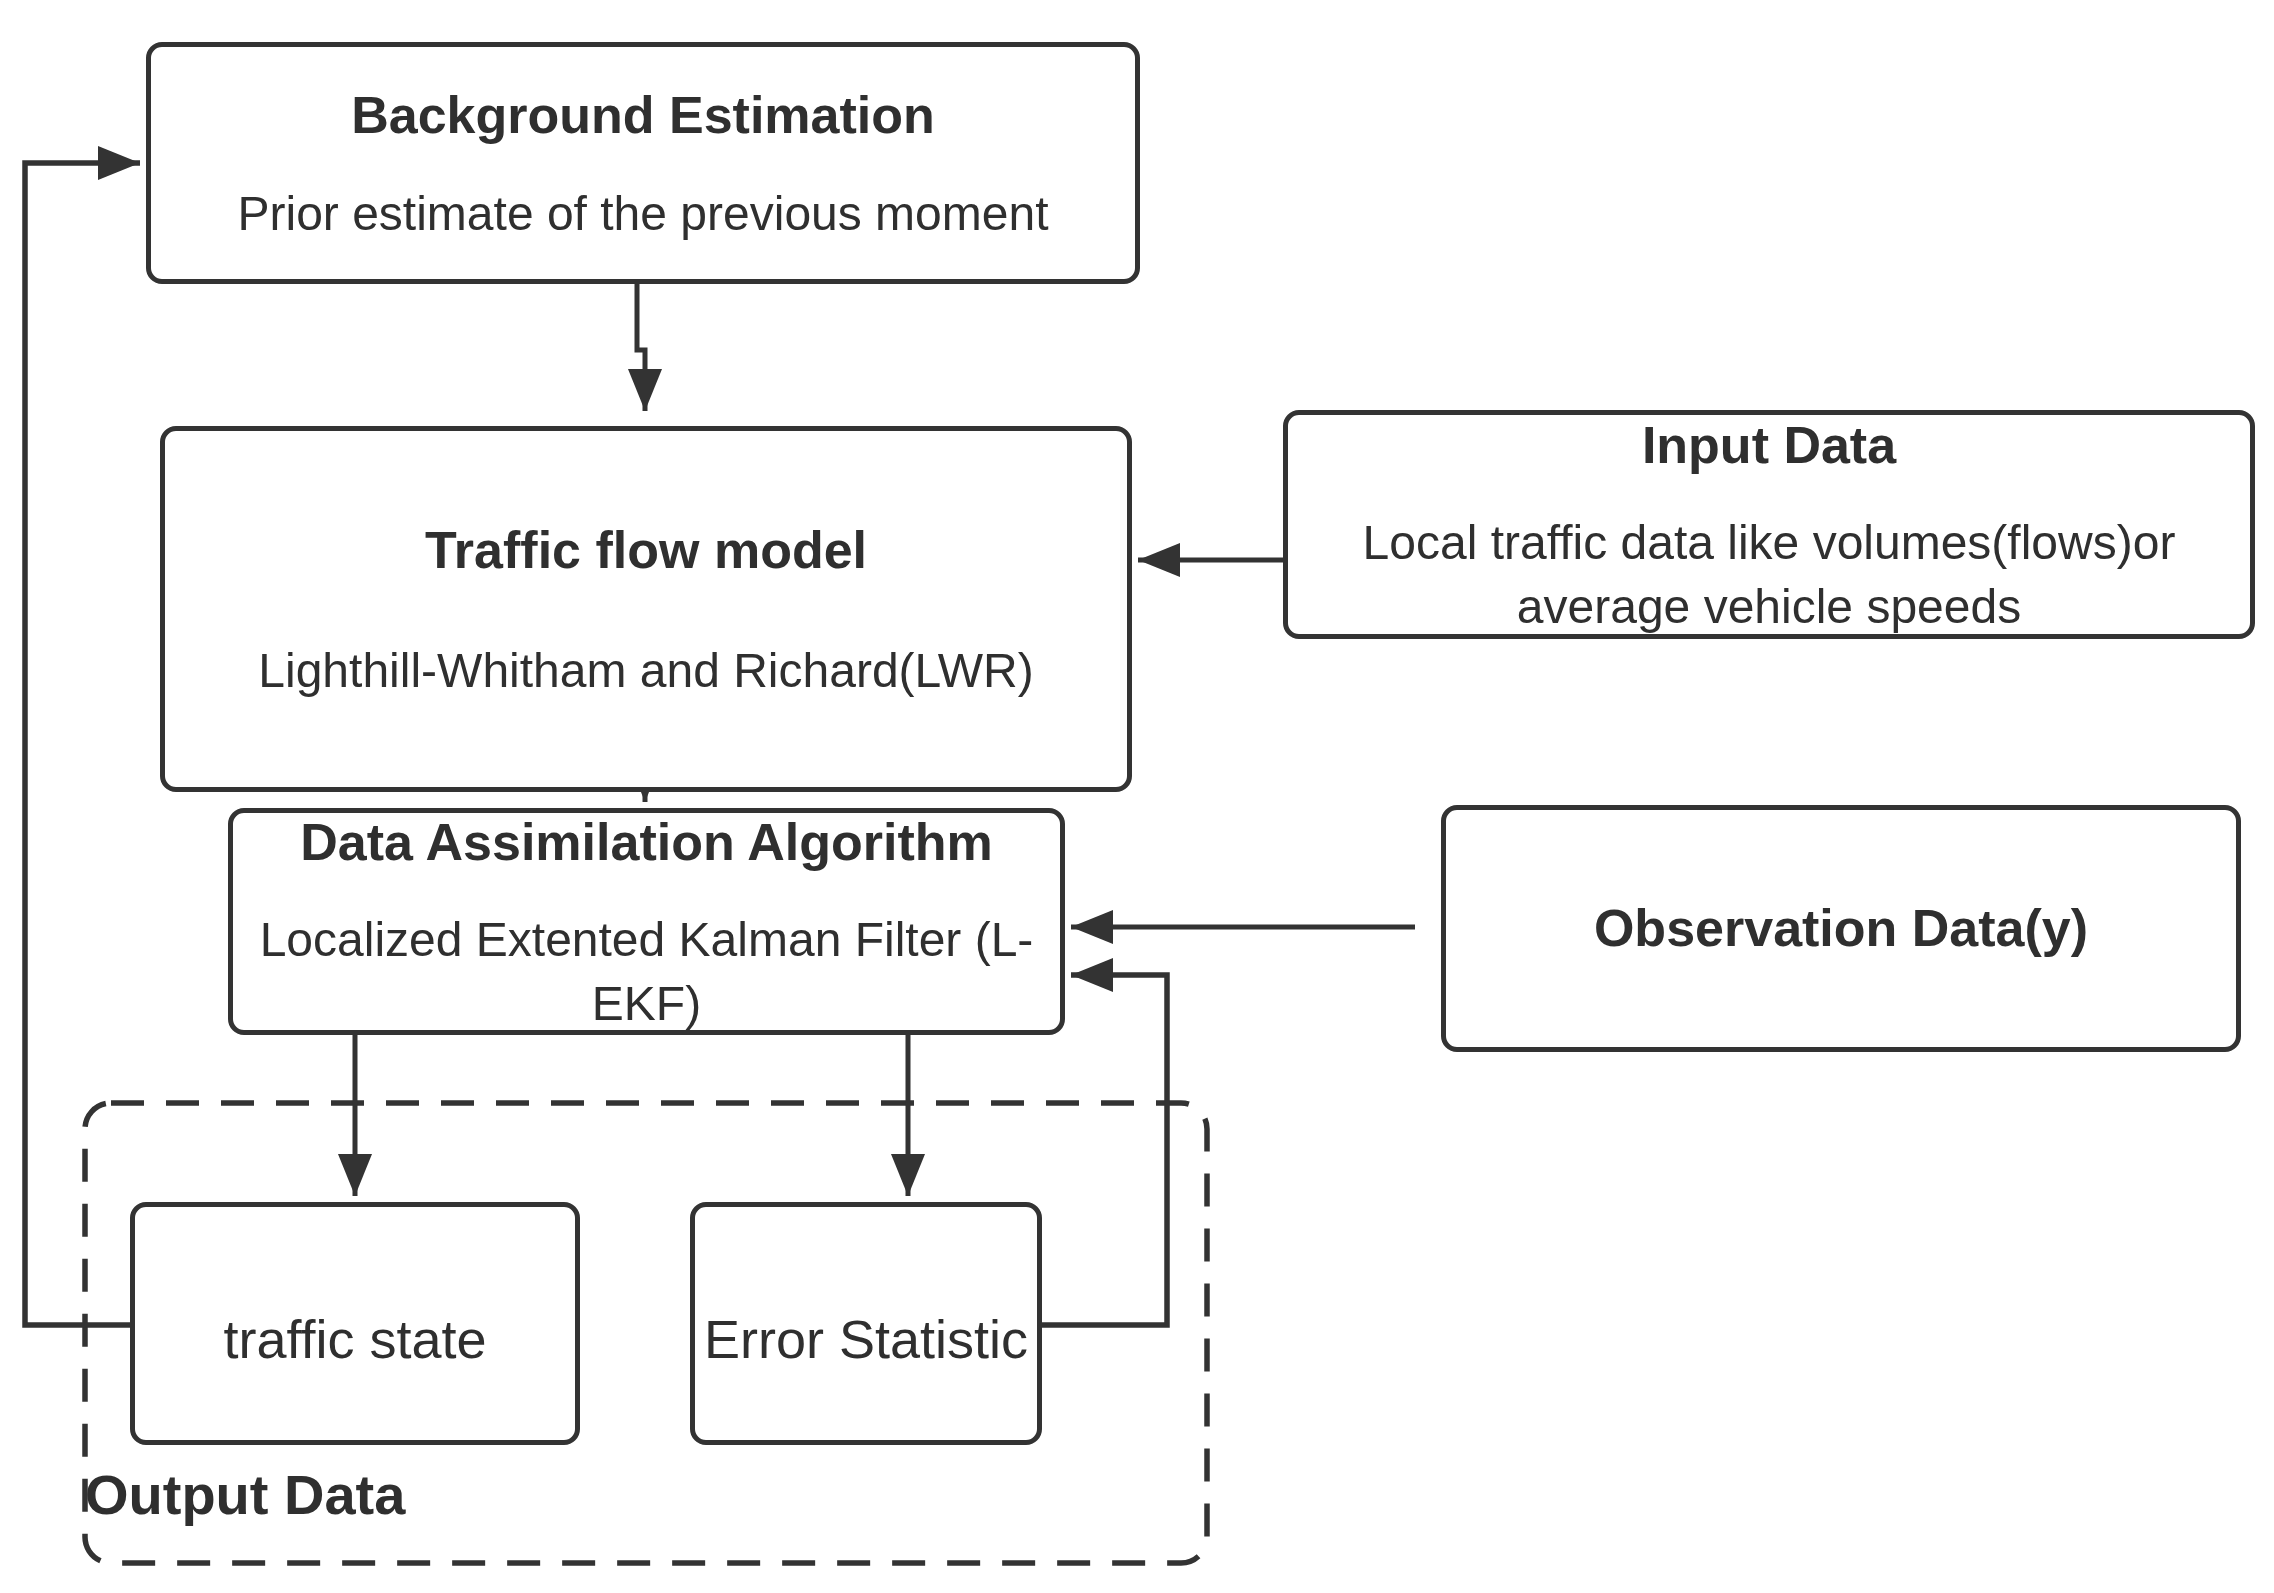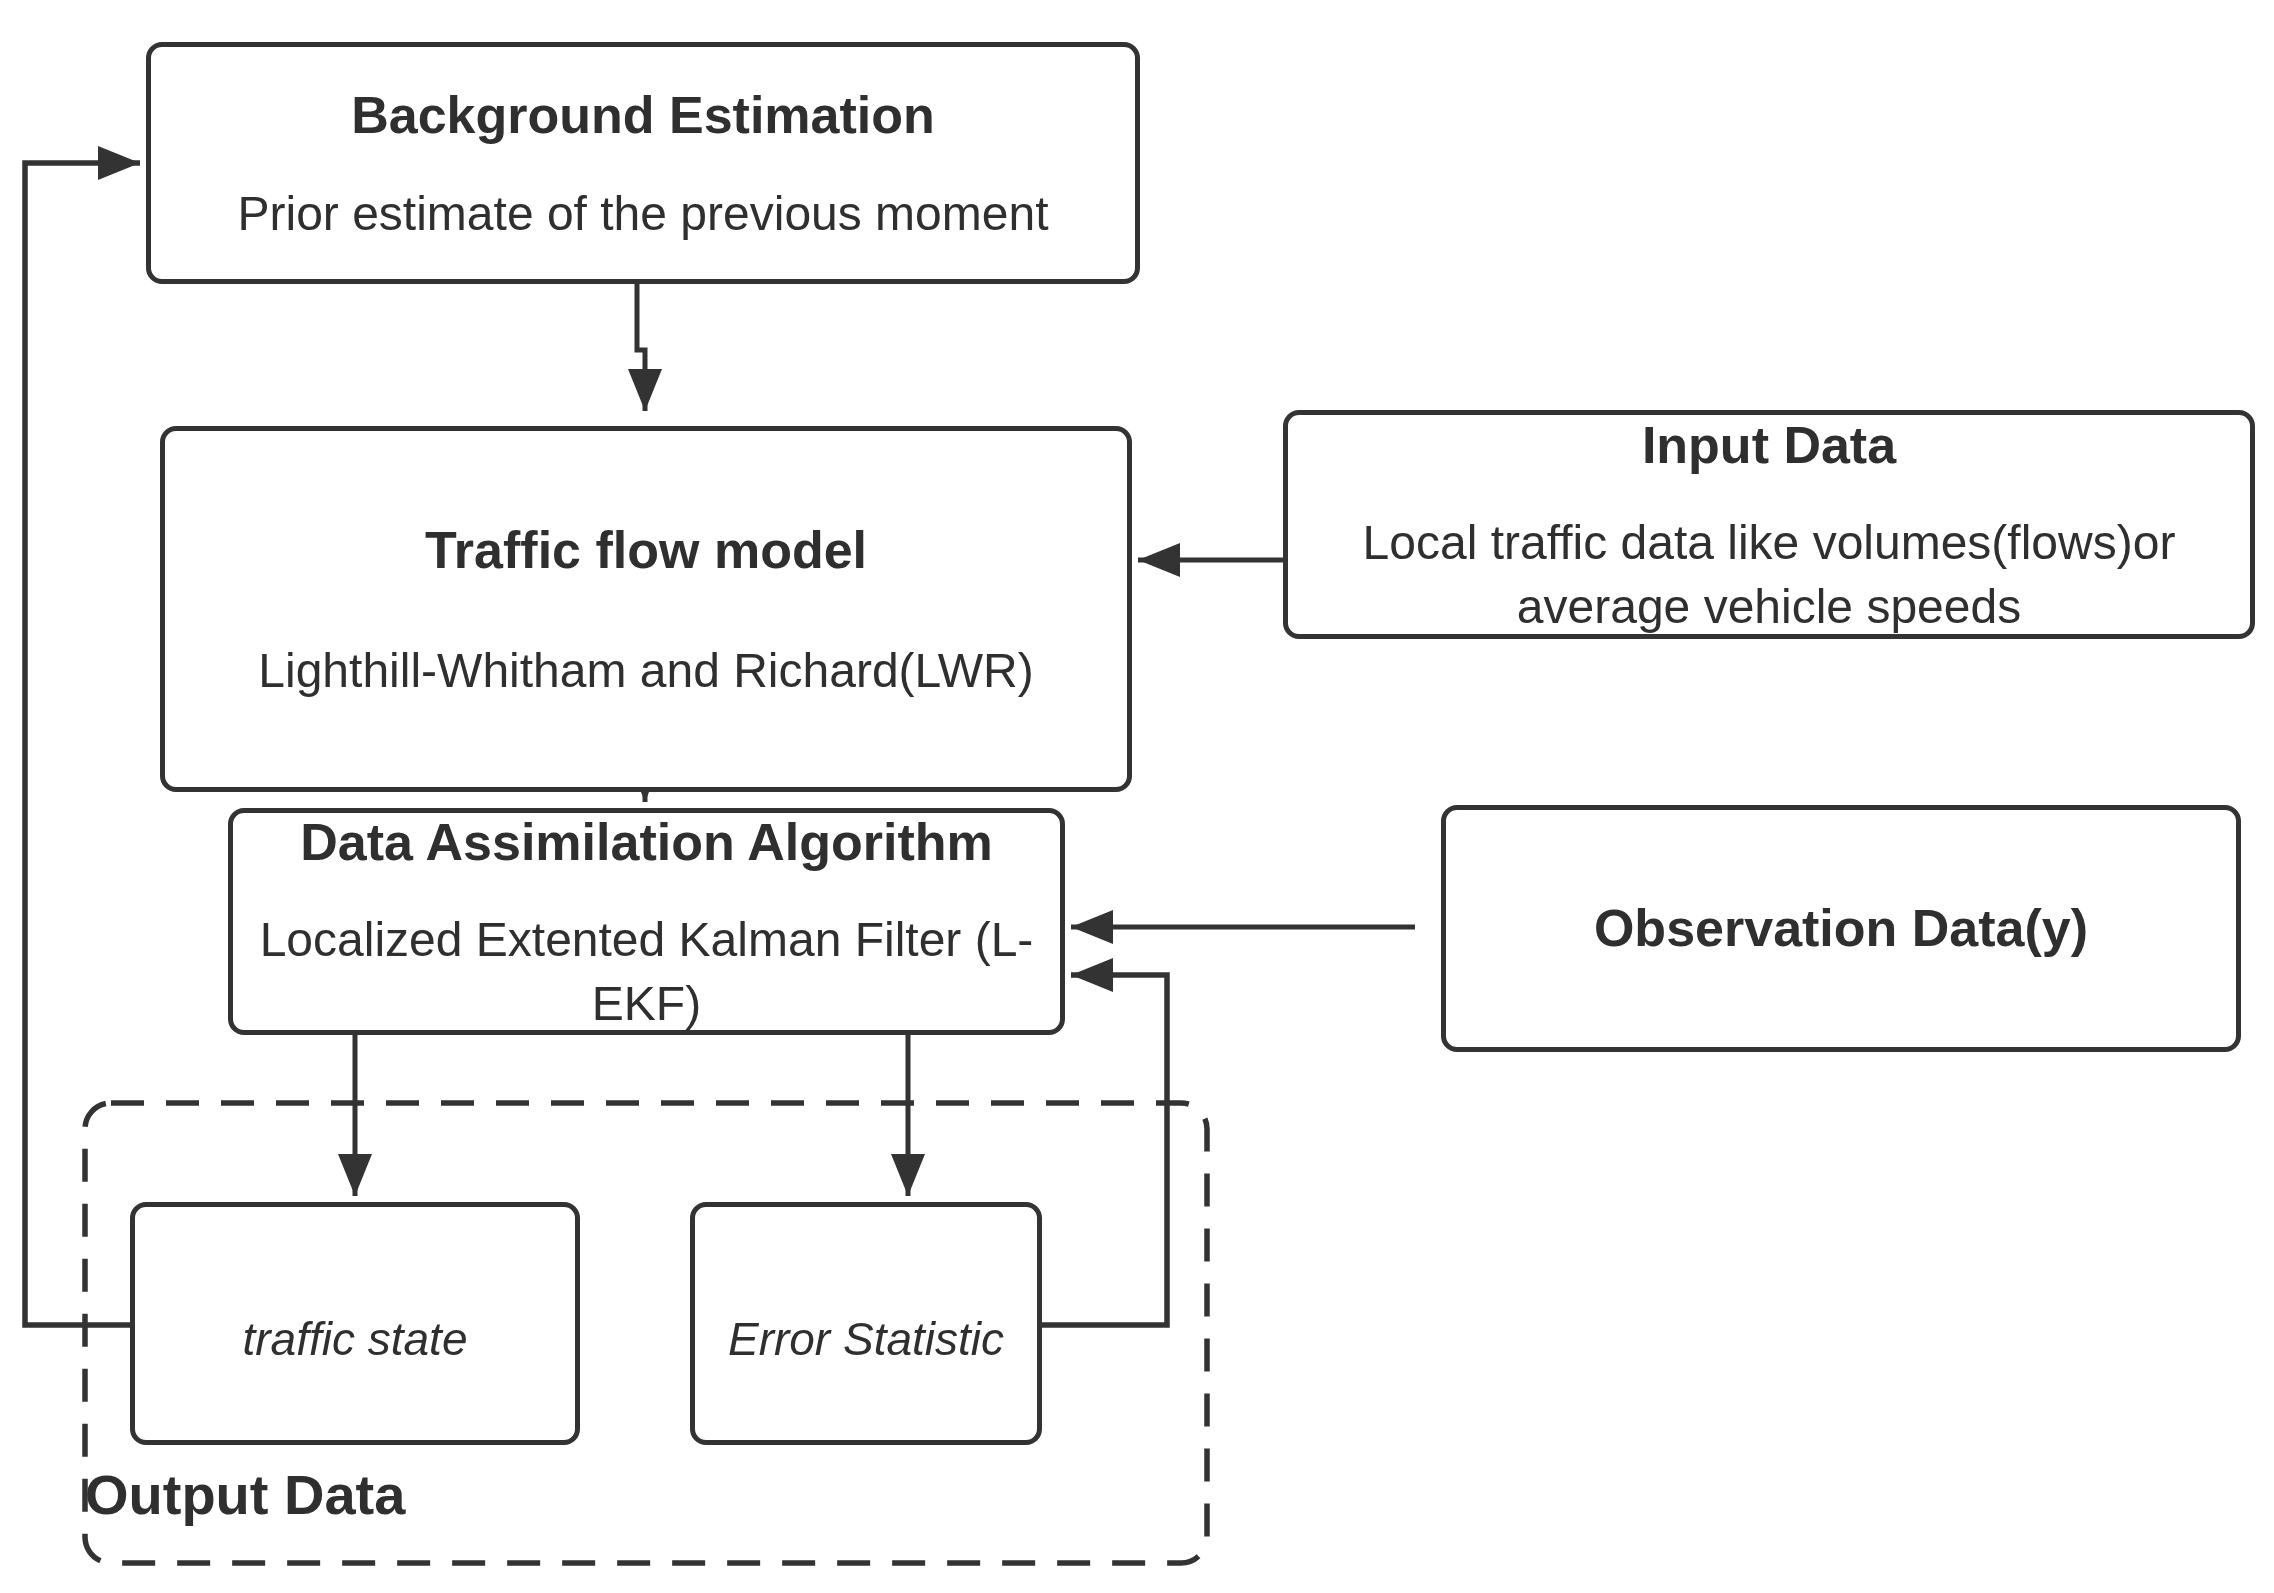--- a/index.html
+++ b/index.html
@@ -49,21 +49,21 @@
   .n-bg   { left: 146px;  top: 42px;   width: 994px; height: 242px; align-items: center; }
   .n-bg .sub { max-width: 830px; }
   .n-tfm  { left: 160px;  top: 426px;  width: 972px; height: 366px; gap: 23px; }
   .n-in   { left: 1283px; top: 410px;  width: 972px; height: 229px; }
   .n-in .sub { max-width: 850px; }
   .n-da   { left: 228px;  top: 808px;  width: 837px; height: 227px; }
   .n-da .sub { max-width: 800px; }
   .n-obs  { left: 1415px; top: 805px;  width: 800px; height: 247px; margin-left: 26px; }
   .n-ts   { left: 130px;  top: 1202px; width: 450px; height: 243px; }
   .n-es   { left: 690px;  top: 1202px; width: 352px; height: 243px; }
-  .n-ts .sub, .n-es .sub { font-size: 46px; font-style: italic; }
+  .n-ts .sub, .n-es .sub { font-size: 54px; }
   .group-label {
     position: absolute;
     left: 85px;
     top: 1462px;
     width: 1122px;
     text-align: left;
     font-weight: 700;
     font-size: 56px;
     color: #2f2f2f;
   }

